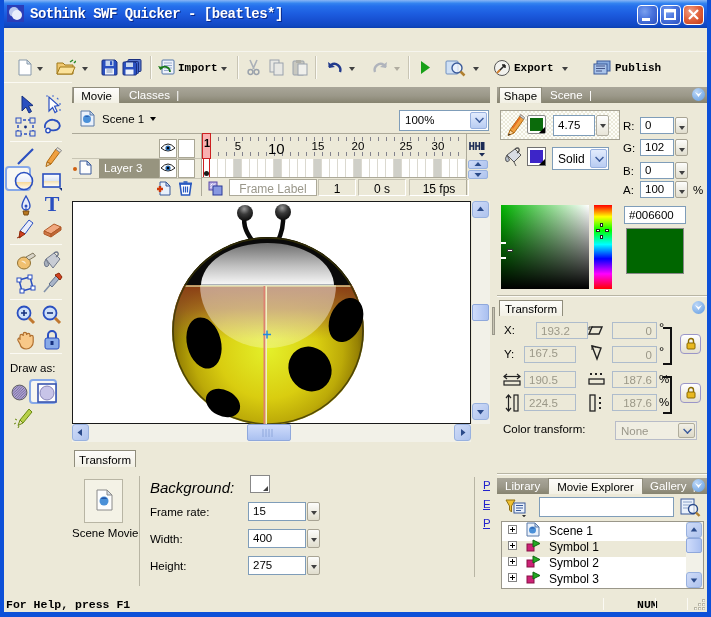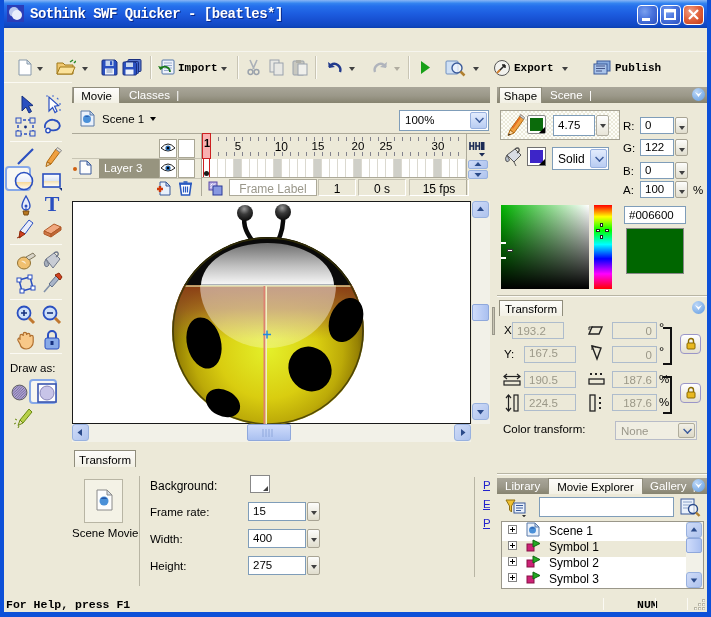--- a/index.html
+++ b/index.html
@@ -455,24 +455,24 @@
           <i style="position:absolute;left:224px;top:18px;width:1px;height:4px;background:#82828c"></i>
           <i style="position:absolute;left:232px;top:3px;width:1px;height:4px;background:#82828c"></i>
           <i style="position:absolute;left:232px;top:18px;width:1px;height:4px;background:#82828c"></i>
           <i style="position:absolute;left:240px;top:3px;width:1px;height:4px;background:#82828c"></i>
           <i style="position:absolute;left:240px;top:18px;width:1px;height:4px;background:#82828c"></i>
           <i style="position:absolute;left:248px;top:3px;width:1px;height:4px;background:#82828c"></i>
           <i style="position:absolute;left:248px;top:18px;width:1px;height:4px;background:#82828c"></i>
           <i style="position:absolute;left:256px;top:3px;width:1px;height:4px;background:#82828c"></i>
           <i style="position:absolute;left:256px;top:18px;width:1px;height:4px;background:#82828c"></i>
           <span style="position:absolute;left:26px;top:6px;width:20px;text-align:center;font-size:11.5px;color:#000;">5</span>
-          <span style="position:absolute;left:66px;top:6px;width:20px;text-align:right;font-size:12px;color:#000;">10</span>
+          <span style="position:absolute;left:66px;top:6px;width:20px;text-align:left;font-size:15px;color:#000;">10</span>
           <span style="position:absolute;left:106px;top:6px;width:20px;text-align:center;font-size:11.5px;color:#000;">15</span>
           <span style="position:absolute;left:146px;top:6px;width:20px;text-align:center;font-size:11.5px;color:#000;">20</span>
-          <span style="position:absolute;left:174px;top:6px;width:20px;text-align:center;font-size:11.5px;color:#000;">25</span>
+          <span style="position:absolute;left:194px;top:6px;width:20px;text-align:center;font-size:11.5px;color:#000;">25</span>
           <span style="position:absolute;left:226px;top:6px;width:20px;text-align:center;font-size:11.5px;color:#000;">30</span>
         </div>
 
     <div id="grid" class="abs" style="left:130px; top:25px; width:264px; height:19px; background:#fff; border-bottom:1px solid #aca999;">
           <i style="position:absolute;left:0px;top:0;width:8px;height:18px;background:#fff;border-right:1px solid #dbd9d0;"></i>
           <i style="position:absolute;left:8px;top:0;width:8px;height:18px;background:#fff;border-right:1px solid #dbd9d0;"></i>
           <i style="position:absolute;left:16px;top:0;width:8px;height:18px;background:#fff;border-right:1px solid #dbd9d0;"></i>
           <i style="position:absolute;left:24px;top:0;width:8px;height:18px;background:#fff;border-right:1px solid #dbd9d0;"></i>
           <i style="position:absolute;left:32px;top:0;width:8px;height:18px;background:#cfcfc8;border-right:1px solid #dbd9d0;"></i>
           <i style="position:absolute;left:40px;top:0;width:8px;height:18px;background:#fff;border-right:1px solid #dbd9d0;"></i>
@@ -630,21 +630,21 @@
     <div class="atab" style="left:2px; top:2px; width:62px; height:17px; padding-top:3px;">Transform</div>
     <div class="abs" style="left:12px; top:31px; width:39px; height:44px; background:#f4f2e6; border:1px solid #b8b5a4;"></div>
     <svg class="abs" style="left:23px; top:41px;" width="18" height="22" viewBox="0 0 18 22">
           <path d="M2 1 h10 l5 5 v15 h-15 z" fill="#fdfdfd" stroke="#8a8a8a"></path>
           <path d="M12 1 l5 5 h-5 z" fill="#d8e0ea" stroke="#8a8a8a"></path>
           <circle cx="9" cy="12" r="4.5" fill="#4a90d8"></circle>
           <path d="M5.5 10 a4.5 4.5 0 0 1 7 0 z" fill="#2858a8"></path>
         </svg>
     <div class="abs" style="left:0px; top:79px; width:64px; text-align:center; font-size:11.5px; white-space:nowrap;">Scene Movie</div>
     <div class="abs" style="left:67px; top:28px; width:1px; height:110px; background:#b8b5a4;"></div>
-    <div class="abs" style="left:78px; top:31px; font-size:12px;">Background:</div>
+    <div class="abs" style="left:78px; top:31px; font-size:15px;font-style:italic;">Background:</div>
     <div class="abs" style="left:78px; top:58px; font-size:11.5px;">Frame rate:</div>
     <div class="abs" style="left:78px; top:85px; font-size:11.5px;">Width:</div>
     <div class="abs" style="left:78px; top:112px; font-size:11.5px;">Height:</div>
     <div class="abs" style="left:178px; top:27px; width:20px; height:18px; background:#fff; border:1px solid #888;">
           <i style="position:absolute; right:1px; bottom:1px; width:0; height:0; border-left:5px solid transparent; border-bottom:5px solid #444;"></i>
         </div>
     <div class="field" style="left:176px; top:54px; width:58px; height:19px;">15</div>
     <div class="spin" style="left:235px; top:54px;"></div>
     <div class="field" style="left:176px; top:81px; width:58px; height:19px;">400</div>
     <div class="spin" style="left:235px; top:81px;"></div>
@@ -697,21 +697,21 @@
     <div style="padding:4px 0 0 5px; font-size:12px;">Solid</div>
     <div class="cbtn">
           <i class="chev" style="top:7px;"></i>
         </div>
   </div>
   
   <div class="abs" style="left:126px; top:38px; font-size:11.5px;">R:</div>
   <div class="field" style="left:143px; top:35px; width:34px; height:17px; padding-top:1px;">0</div>
   <div class="spin" style="left:178px; top:35px; height:17px;"></div>
   <div class="abs" style="left:126px; top:60px; font-size:11.5px;">G:</div>
-  <div class="field" style="left:143px; top:57px; width:34px; height:17px; padding-top:1px;">122</div>
+  <div class="field" style="left:143px; top:57px; width:34px; height:17px; padding-top:1px;">102</div>
   <div class="spin" style="left:178px; top:57px; height:17px;"></div>
   <div class="abs" style="left:126px; top:83px; font-size:11.5px;">B:</div>
   <div class="field" style="left:143px; top:80px; width:34px; height:17px; padding-top:1px;">0</div>
   <div class="spin" style="left:178px; top:80px; height:17px;"></div>
   <div class="abs" style="left:126px; top:102px; font-size:11.5px;">A:</div>
   <div class="field" style="left:143px; top:99px; width:34px; height:17px; padding-top:1px;">100</div>
   <div class="spin" style="left:178px; top:99px; height:17px;"></div>
   <div class="abs" style="left:196px; top:102px; font-size:11.5px;">%</div>
   
   <div class="abs" style="left:4px; top:123px; width:88px; height:84px; background:
@@ -729,21 +729,21 @@
   <div class="abs" style="left:103px; top:153px; width:3px; height:4px; background:#fff; border:1px solid #222;"></div>
   <div class="field" style="left:127px; top:124px; width:62px; height:18px; padding-top:2px;">#006600</div>
   <div class="abs" style="left:129px; top:146px; width:58px; height:46px; background:#006600; border:1px solid #888;"></div>
   
   <div class="abs" style="left:0; top:213px; width:210px; height:1px; background:#b8b5a4;"></div>
   <div class="abs" style="left:0; top:214px; width:210px; height:1px; background:#fbfaf4;"></div>
   
   <div class="atab" style="left:2px; top:218px; width:64px; height:16px; padding-top:2px;">Transform</div>
   <div class="pcirc" style="left:195px; top:219px;"></div>
   <div class="abs" style="left:7px; top:242px; font-size:11.5px;">X:</div>
-  <div class="dfield" style="left:15px; top:240px; width:52px; height:17px; padding:2px 0 0 4px;">193.2</div>
+  <div class="dfield" style="left:39px; top:240px; width:52px; height:17px; padding:2px 0 0 4px;">193.2</div>
   <svg class="abs" style="left:90px; top:243px;" width="19" height="12" viewBox="0 0 19 12">
         <path d="M5 2 H15 L12 9 H2 Z" fill="none" stroke="#222" stroke-width="1.4"></path>
         <path d="M2 2 l4 0 m-4 0 l0 3" stroke="#222"></path>
       </svg>
   <div class="dfield" style="left:115px; top:240px; width:45px; height:17px; padding:2px 4px 0 0; text-align:right;">0</div>
   <div class="abs" style="left:162px; top:238px; font-size:13px;">°</div>
   <div class="abs" style="left:7px; top:266px; font-size:11.5px;">Y:</div>
   <div class="dfield" style="left:27px; top:264px; width:52px; height:17px; padding:0 0 0 4px;">167.5</div>
   <svg class="abs" style="left:92px; top:262px;" width="15" height="18" viewBox="0 0 15 18">
         <path d="M3 2 L12 4 L8 15 Z" fill="none" stroke="#222" stroke-width="1.4"></path>

